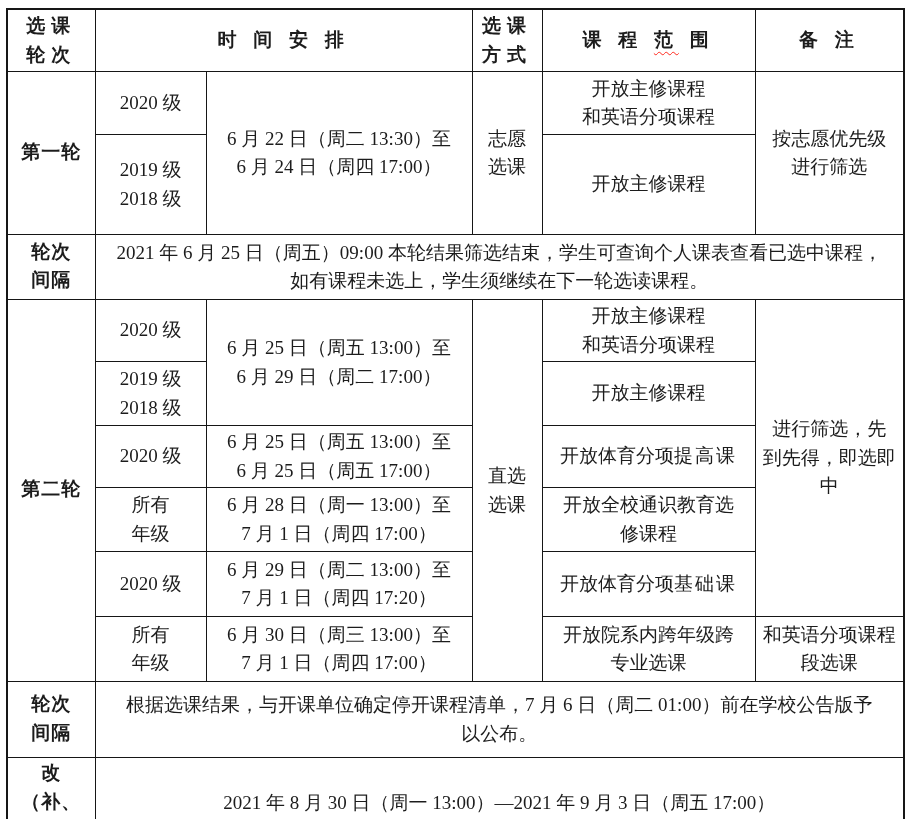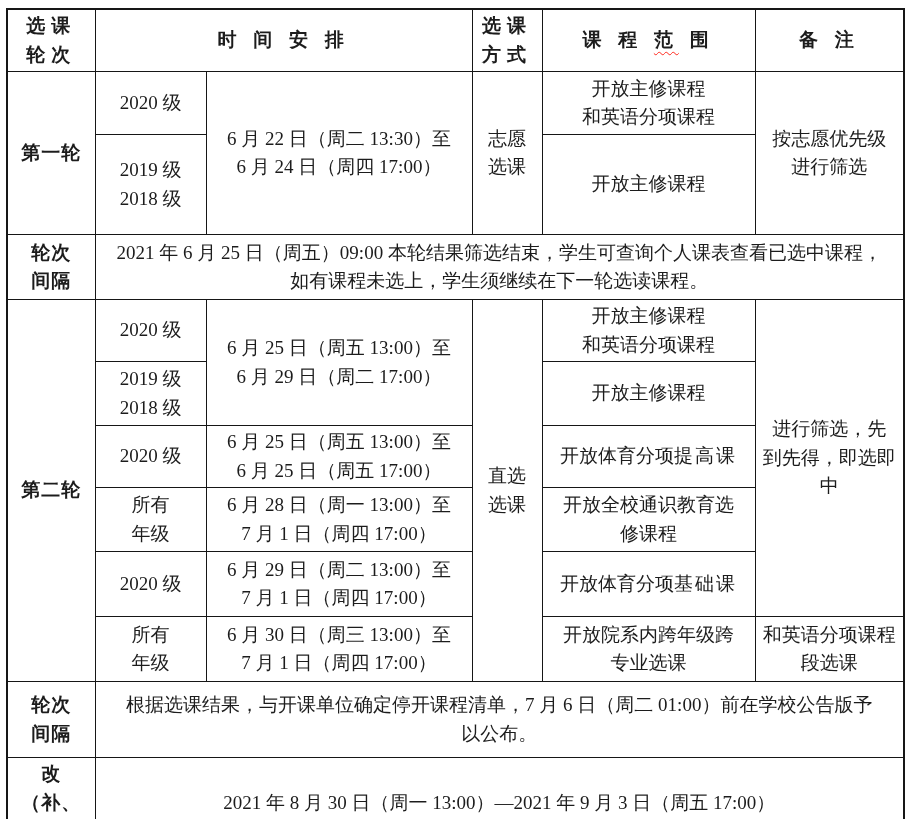--- a/index.html
+++ b/index.html
@@ -26,20 +26,21 @@
     font-weight:bold;
     font-size:20px;
     letter-spacing:6px;
     line-height:1.45;
   }
   td.lbl{
     font-weight:bold;
     font-size:20px;
     letter-spacing:1px;
     line-height:1.5;
+    font-family:Liberation Mono, monospace;
   }
   td.left{
     text-align:left;
     padding-left:13px;
     padding-right:10px;
     line-height:1.42;
     font-family:Liberation Serif, serif;
   }
   td.tight{line-height:1.38;}
   .wavy{
@@ -134,21 +135,21 @@
 年级</td>
       <td>6 月 28 日（周一 13:00）至
 7 月 1 日（周四 17:00）</td>
       <td>开放全校通识教育选
 修课程</td>
     </tr>
 
     <tr style="height:65px">
       <td>2020 级</td>
       <td>6 月 29 日（周二 13:00）至
-7 月 1 日（周四 17:00）</td>
+7 月 1 日（周四 17:20）</td>
       <td><span>开放体育分项</span><span class="b">基础课</span></td>
     </tr>
 
     <tr style="height:65px">
       <td class="tight">所有
 年级</td>
       <td>6 月 30 日（周三 13:00）至
 7 月 1 日（周四 17:00）</td>
       <td>开放院系内跨年级跨
 专业选课</td>

